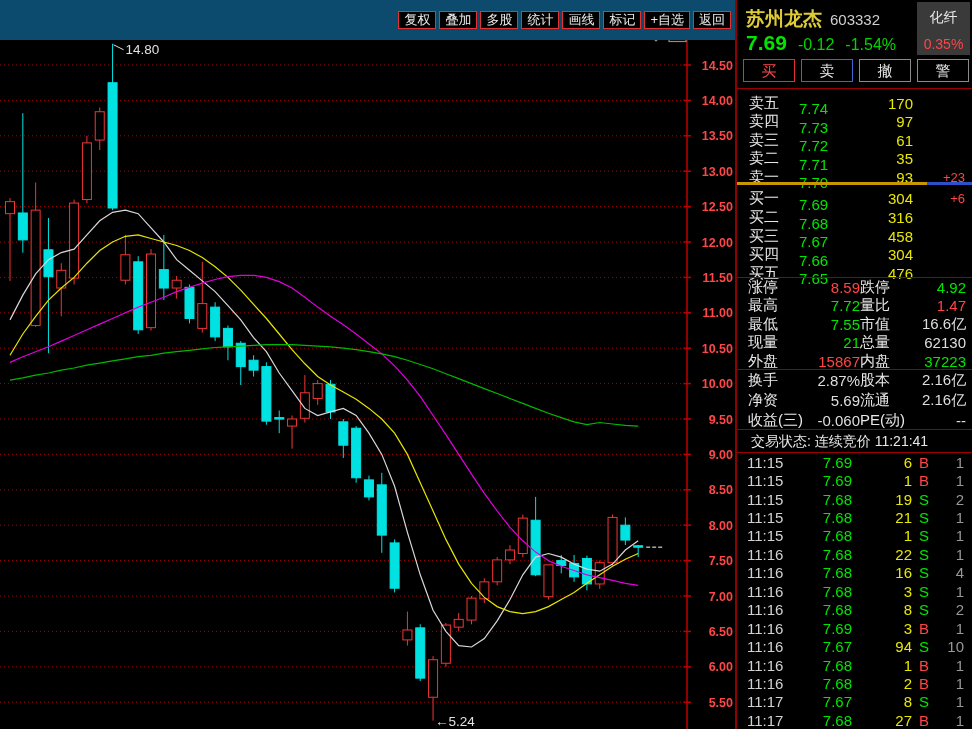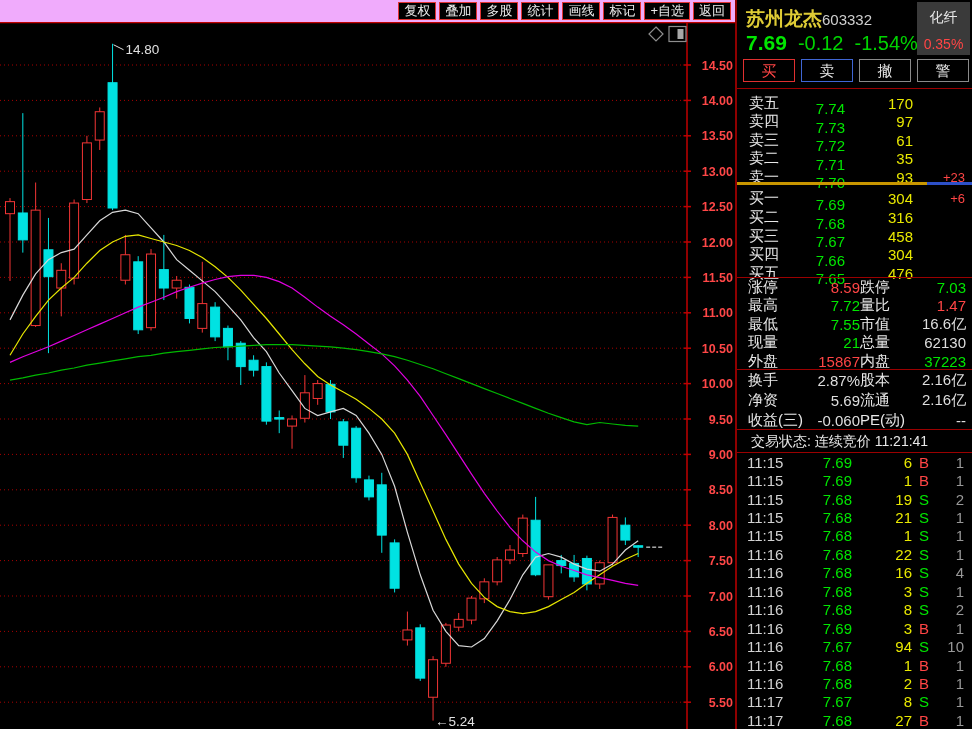--- a/index.html
+++ b/index.html
@@ -1,53 +1,53 @@
 <!DOCTYPE html>
 <html><head>
 <meta charset="utf-8">
 <style>
   html,body{margin:0;padding:0;background:#000;}
   body{position:relative;width:972px;height:729px;overflow:hidden;
        font-family:"Liberation Sans","DejaVu Sans",sans-serif;
        -webkit-font-smoothing:antialiased;}
   
-  .toolbar{position:absolute;left:0;top:0;width:735px;height:22px;
+  .toolbar{position:absolute;left:0;top:0;width:735px;height:40px;
            display:flex;justify-content:flex-end;align-items:center;
-           gap:3px;padding-right:4px;box-sizing:border-box;background:#f0abfc;}
+           gap:3px;padding-right:4px;box-sizing:border-box;background:#0c4a6e;}
   .tbtn{border:1px solid #e23333;color:#ededed;background:#000;
         font-size:13px;height:18px;line-height:16px;padding:0 5px;
         box-sizing:border-box;white-space:nowrap;cursor:default;}
   
   .chart-wrap{position:absolute;left:0;top:0;width:735px;height:729px;}
   
   .panel{position:absolute;left:735px;top:0;width:237px;height:729px;
          background:#000;border-left:2px solid #8f0000;box-sizing:border-box;}
   .sec{position:absolute;left:0;right:0;box-sizing:border-box;}
   .p-header{top:0;height:88px;}
-  .h-line1{position:absolute;left:9px;top:6px;display:flex;align-items:baseline;}
+  .h-line1{position:absolute;left:9px;top:6px;display:flex;gap:8px;align-items:baseline;}
   .h-name{color:#decb35;font-size:19px;font-weight:bold;white-space:nowrap;}
   .h-code{color:#cfcfcf;font-size:15px;}
   .h-line2{position:absolute;left:9px;top:31px;display:flex;gap:11px;align-items:baseline;}
   .h-price{color:#00e600;font-size:21px;font-weight:bold;}
-  .h-chg{color:#00d400;font-size:20px;}
+  .h-chg{color:#00d400;font-size:16px;}
   .sector-box{position:absolute;right:2px;top:2px;width:53px;height:53px;
               background:#3a3a3a;text-align:center;cursor:default;}
   .sector-name{color:#e8e8e8;font-size:14px;padding-top:7px;}
   .sector-pct{color:#ff4545;font-size:14px;padding-top:9px;}
   .hbuttons{position:absolute;left:6px;right:3px;top:59px;display:flex;gap:6px;}
   .hbtn{flex:1;height:23px;line-height:21px;text-align:center;font-size:15px;
         background:#000;box-sizing:border-box;cursor:default;}
   .b-buy{border:1px solid #e03030;color:#ff4545;}
   .b-sell{border:1px solid #3f66d4;color:#e8e8e8;}
   .b-cancel,.b-alert{border:1px solid #8a8a8a;color:#e8e8e8;}
   .levels{top:88px;height:189px;border-top:1px solid #9b0000;}
   .lrow{height:18.6px;display:grid;grid-template-columns:50px 1fr 68px 52px;
         align-items:center;font-size:15px;padding:0 7px 0 12px;}
   .lrow .lab{color:#e8e8e8;}
-  .lrow .pr{color:#00e600;text-align:right;margin-top:11px;}
+  .lrow .pr{color:#00e600;text-align:left;margin-top:11px;}
   .lrow .vol{color:#e8e800;text-align:right;}
   .lrow .dl{color:#ff4545;text-align:right;font-size:13px;}
   .ldivider{height:3px;display:flex;}
   .ldivider .dy{background:#c89600;width:190px;}
   .ldivider .db{background:#2d50c8;flex:1;}
   .stats1{top:277px;height:92px;border-top:1px solid #9b0000;}
   .stats2{top:369px;height:60px;border-top:1px solid #9b0000;}
   .srow{height:18.4px;display:grid;grid-template-columns:62px 50px 62px 1fr;
         align-items:center;font-size:15px;padding:0 6px 0 11px;}
   .stats2 .srow{height:20px;}
@@ -376,21 +376,21 @@
         <span class="pr">7.65</span>
         <span class="vol">476</span>
         <span class="dl"></span>
       </div>
     </div>
   <div class="sec stats1" id="stats1">
       <div class="srow">
         <span class="lab">涨停</span>
         <span class="val c-red">8.59</span>
         <span class="lab">跌停</span>
-        <span class="val c-green">7.03</span>
+        <span class="val c-green">4.92</span>
       </div>
       <div class="srow">
         <span class="lab">最高</span>
         <span class="val c-green">7.72</span>
         <span class="lab">量比</span>
         <span class="val c-red">1.47</span>
       </div>
       <div class="srow">
         <span class="lab">最低</span>
         <span class="val c-green">7.55</span>

